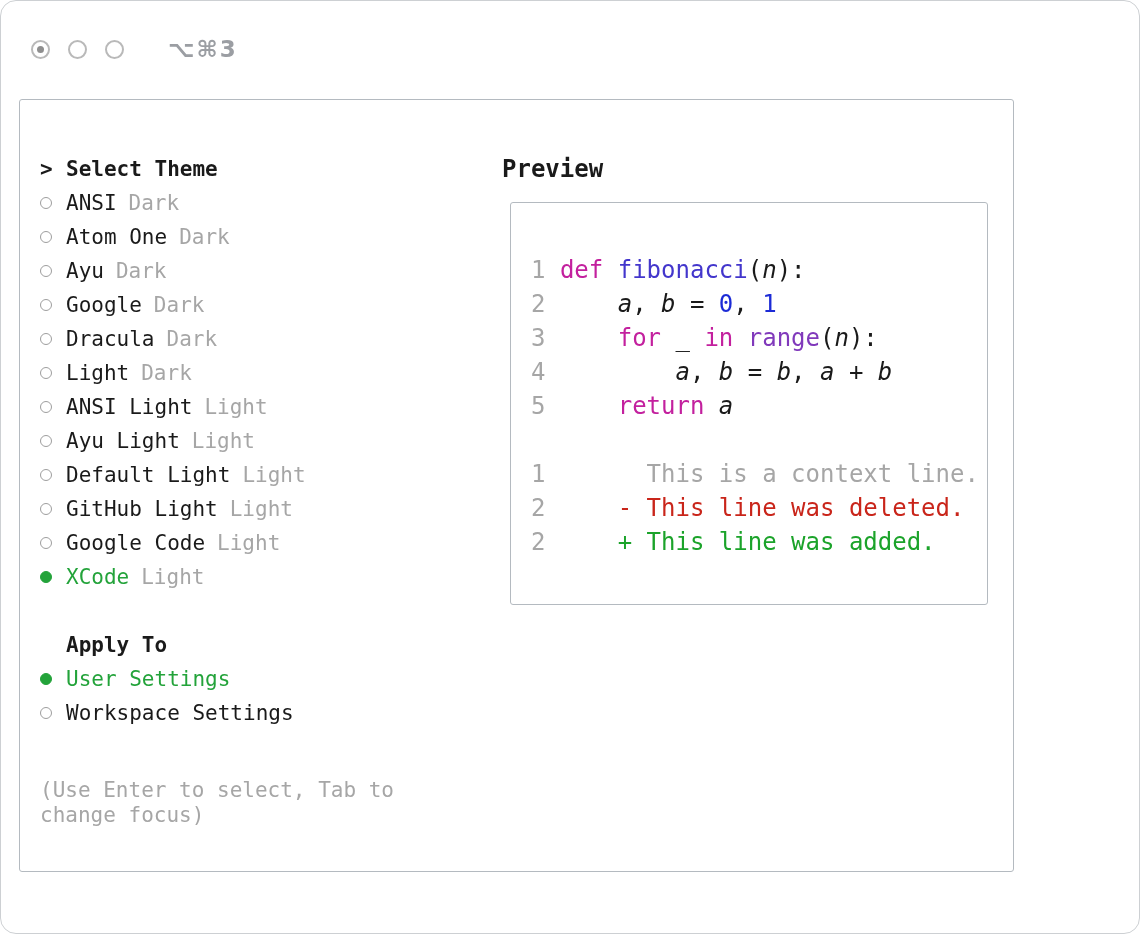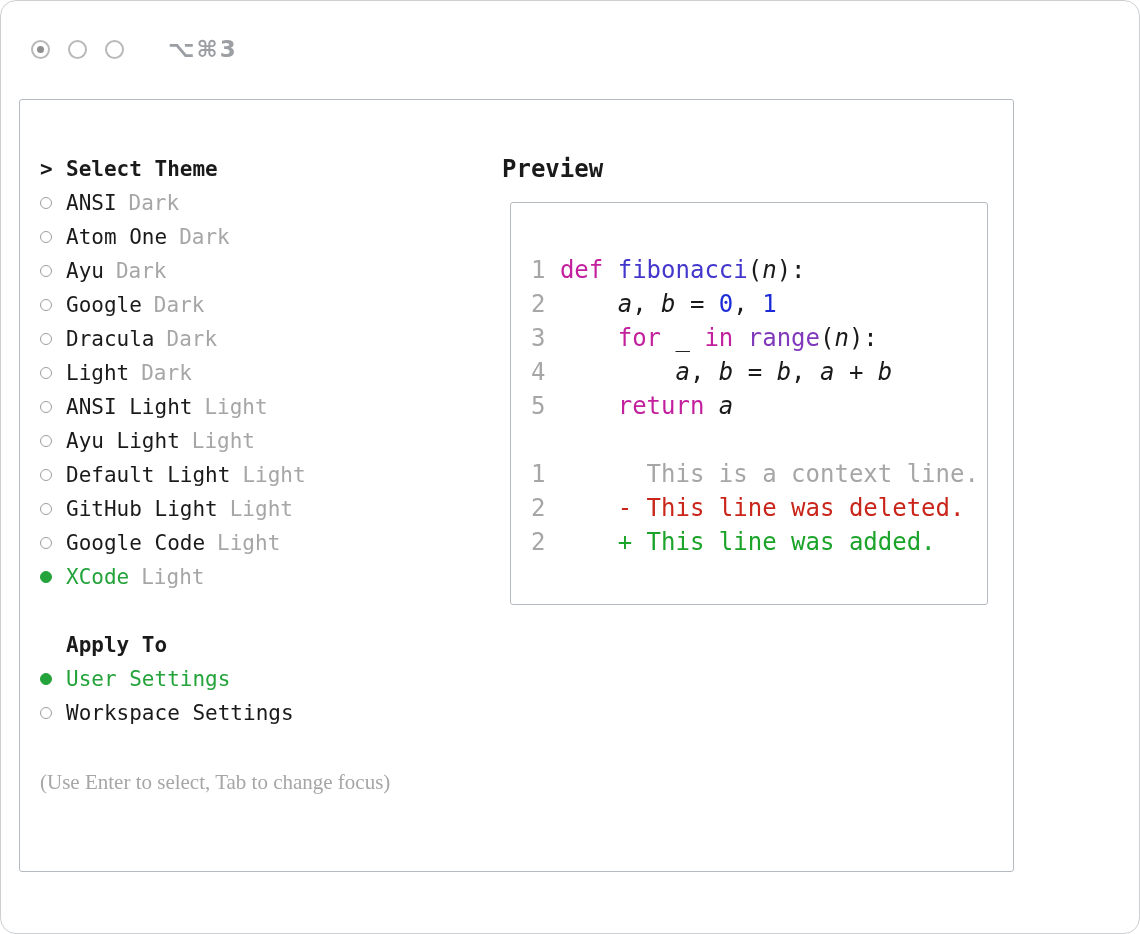--- a/index.html
+++ b/index.html
@@ -27,21 +27,21 @@
   .row{display:flex;align-items:center;height:34px;font-size:21px;}
   .marker{width:26px;display:flex;align-items:center;flex:0 0 26px;}
   .cursor{font-weight:bold;font-size:21px;color:var(--text);}
   .bold{font-weight:bold;}
   .circle{width:12px;height:12px;border:1.5px solid #9e9e9e;border-radius:50%;background:#fff;}
   .circle.selected{background:var(--accent-green);border-color:var(--accent-green);}
   .label{color:var(--text);white-space:pre;text-align:right;}
   .label.green{color:var(--accent-green);}
   .variant{color:var(--gray);margin-left:12px;white-space:pre;text-align:right;}
   .apply-header{margin-top:34px;}
-  .hint{margin-top:33px;width:420px;color:var(--gray);font-size:21px;line-height:38px;font-family:Liberation Serif, serif;}
+  .hint{margin-top:48px;width:420px;color:var(--gray);font-size:21px;line-height:25px;}
   
   .right-col{position:absolute;left:482px;top:52px;width:500px;}
   .preview-title{font-size:24px;font-weight:bold;height:34px;line-height:34px;}
   .preview-box{margin-top:16px;margin-left:8px;width:478px;height:403px;
     border:1px solid var(--border);border-radius:3px;background:#fff;
     padding:50px 0 0 20px;overflow:hidden;}
   .code-line{white-space:pre;font-size:24px;line-height:34px;height:34px;color:var(--text);}
   .lnum{display:inline-block;width:2ch;color:var(--gray);}
   .tok-plain{color:var(--text);}
   .tok-keyword{color:var(--keyword);}

